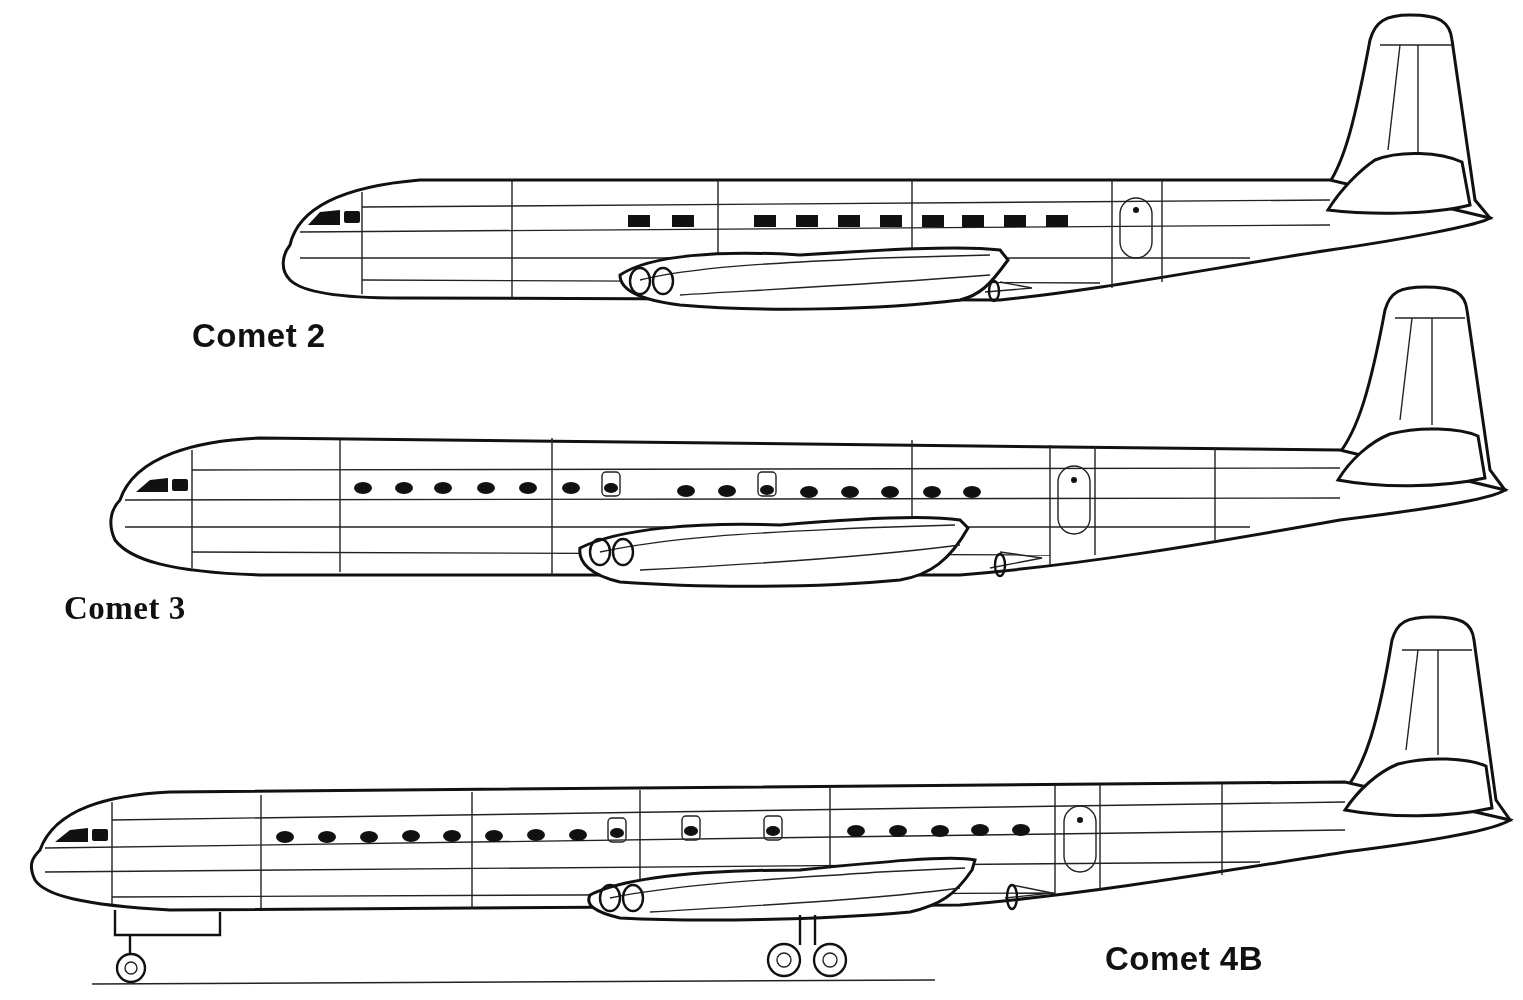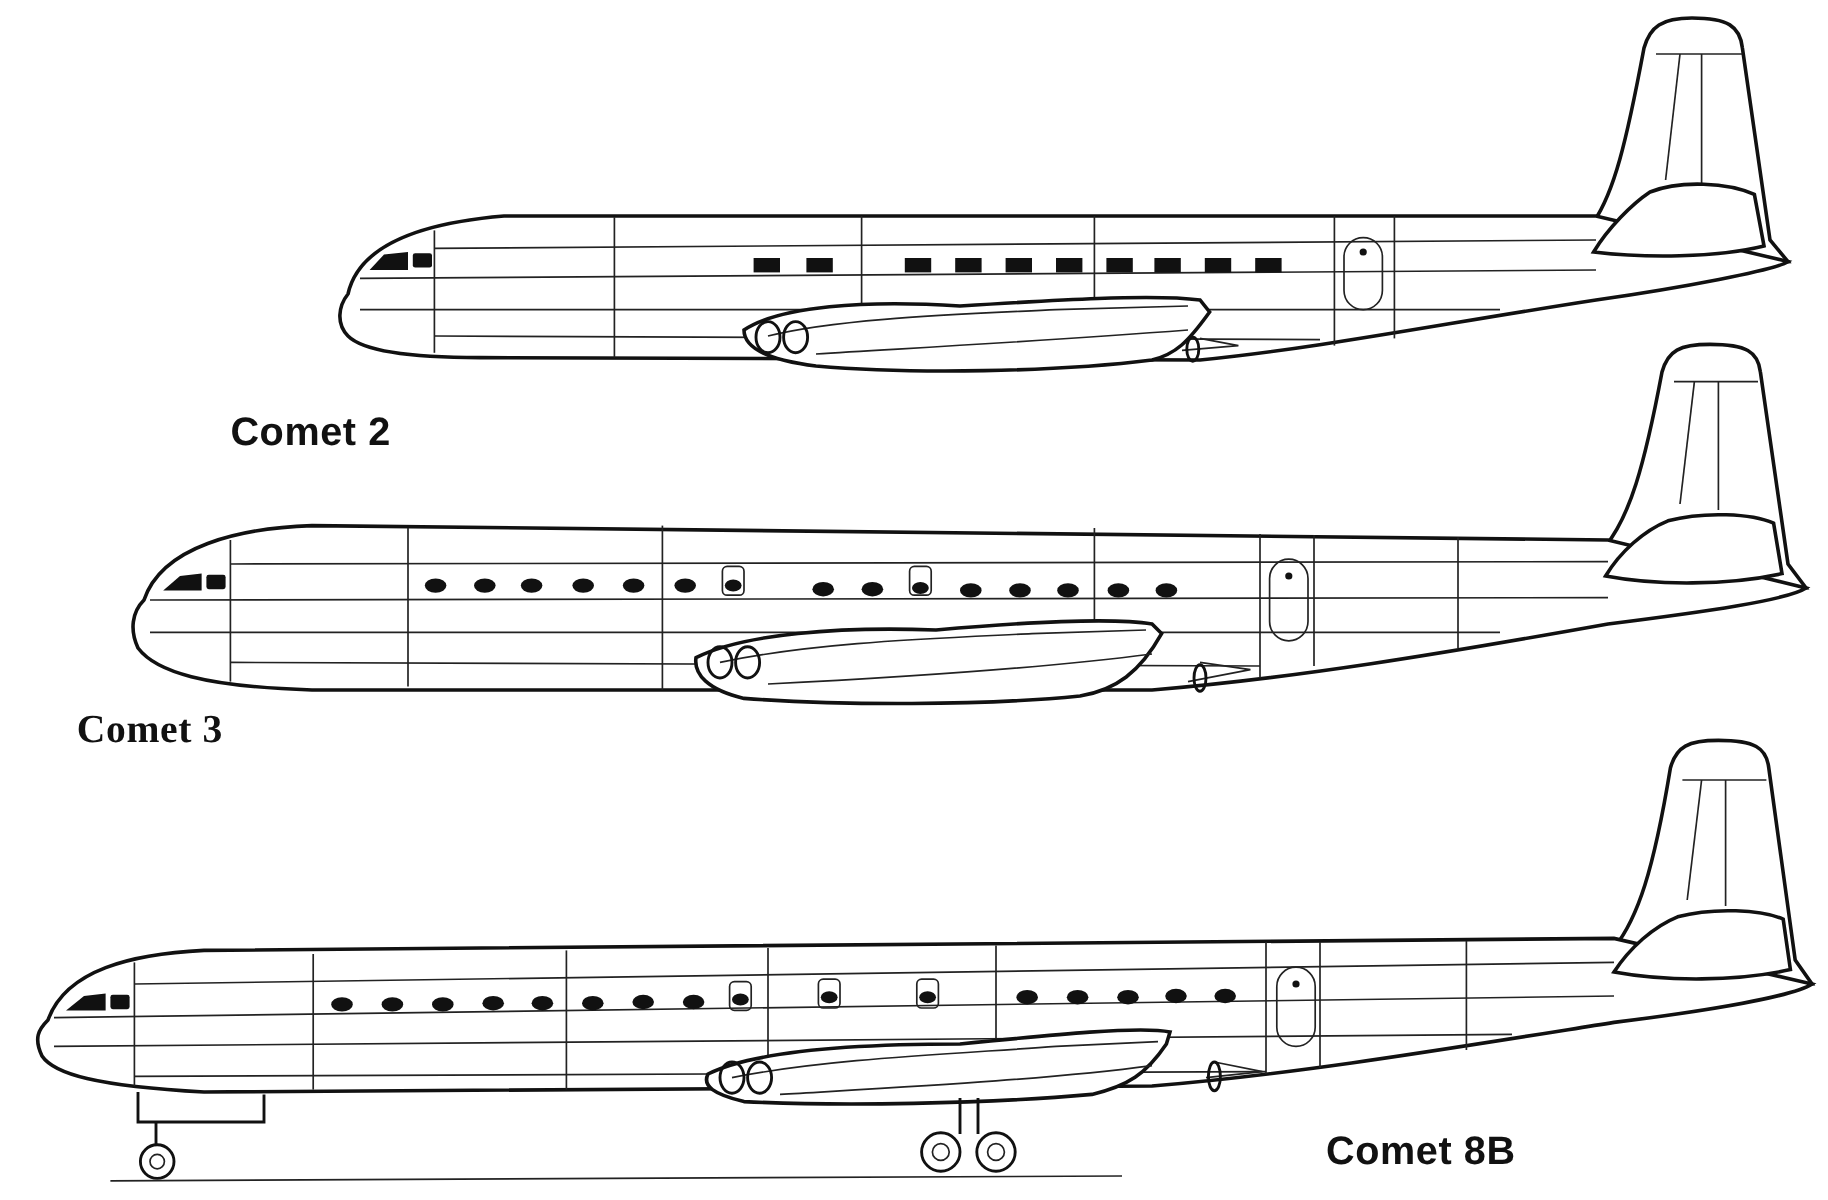--- a/index.html
+++ b/index.html
@@ -178,15 +178,15 @@
     <line class="t" x1="815" y1="915" x2="815" y2="945"></line>
     <circle class="t" cx="784" cy="960" r="16"></circle>
     <circle class="l" cx="784" cy="960" r="7"></circle>
     <circle class="t" cx="830" cy="960" r="16"></circle>
     <circle class="l" cx="830" cy="960" r="7"></circle>
 
     <line class="l" x1="92" y1="984" x2="935" y2="980"></line>
   </g>
 </svg>
 
-<div class="label" style="left:192px; top:341px;">Comet 2</div>
+<div class="label" style="left:192px; top:317px;">Comet 2</div>
 <div class="label" style="left:64px; top:590px;font-family:Liberation Serif, serif;">Comet 3</div>
-<div class="label" style="left:1105px; top:940px;">Comet 8B</div>
+<div class="label" style="left:1105px; top:940px;">Comet 4B</div>
 
 </body></html>

